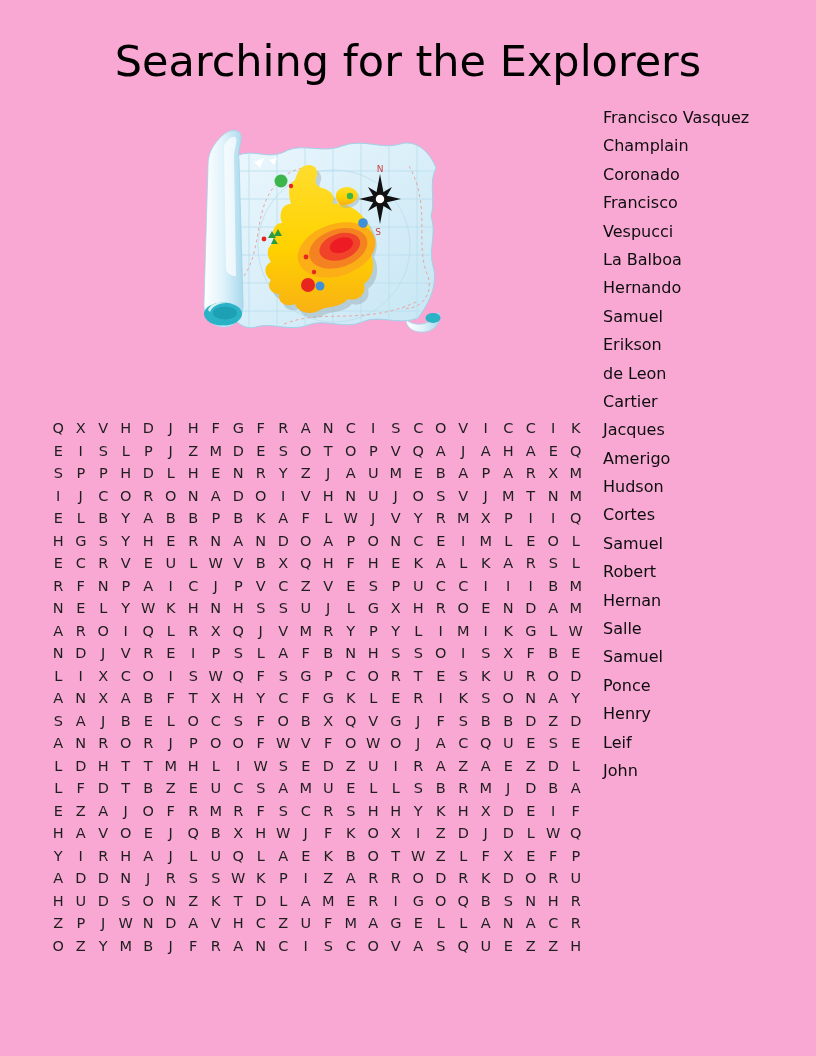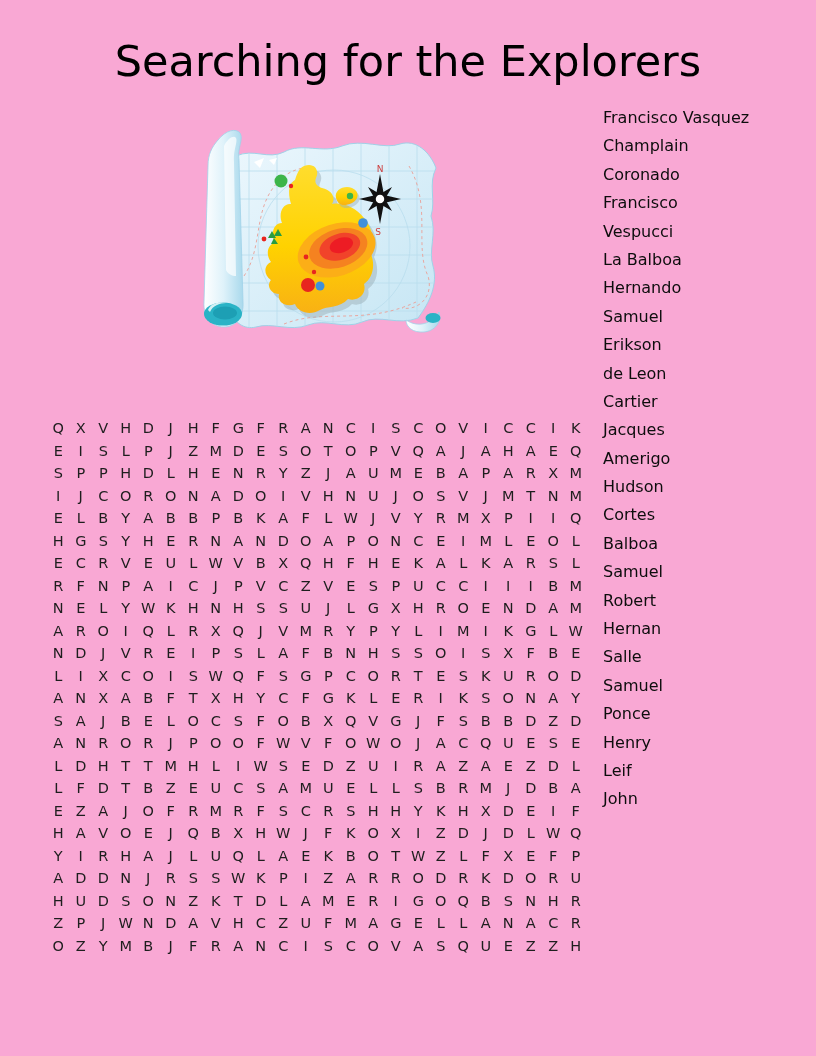--- a/index.html
+++ b/index.html
@@ -141,21 +141,20 @@
       <div class="word-item">La Balboa</div>
       <div class="word-item">Hernando</div>
       <div class="word-item">Samuel</div>
       <div class="word-item">Erikson</div>
       <div class="word-item">de Leon</div>
       <div class="word-item">Cartier</div>
       <div class="word-item">Jacques</div>
       <div class="word-item">Amerigo</div>
       <div class="word-item">Hudson</div>
       <div class="word-item">Cortes</div>
-      <div class="word-item">Balboa</div>
       <div class="word-item">Samuel</div>
       <div class="word-item">Robert</div>
       <div class="word-item">Hernan</div>
       <div class="word-item">Salle</div>
       <div class="word-item">Samuel</div>
       <div class="word-item">Ponce</div>
       <div class="word-item">Henry</div>
       <div class="word-item">Leif</div>
       <div class="word-item">John</div>
     </div>

